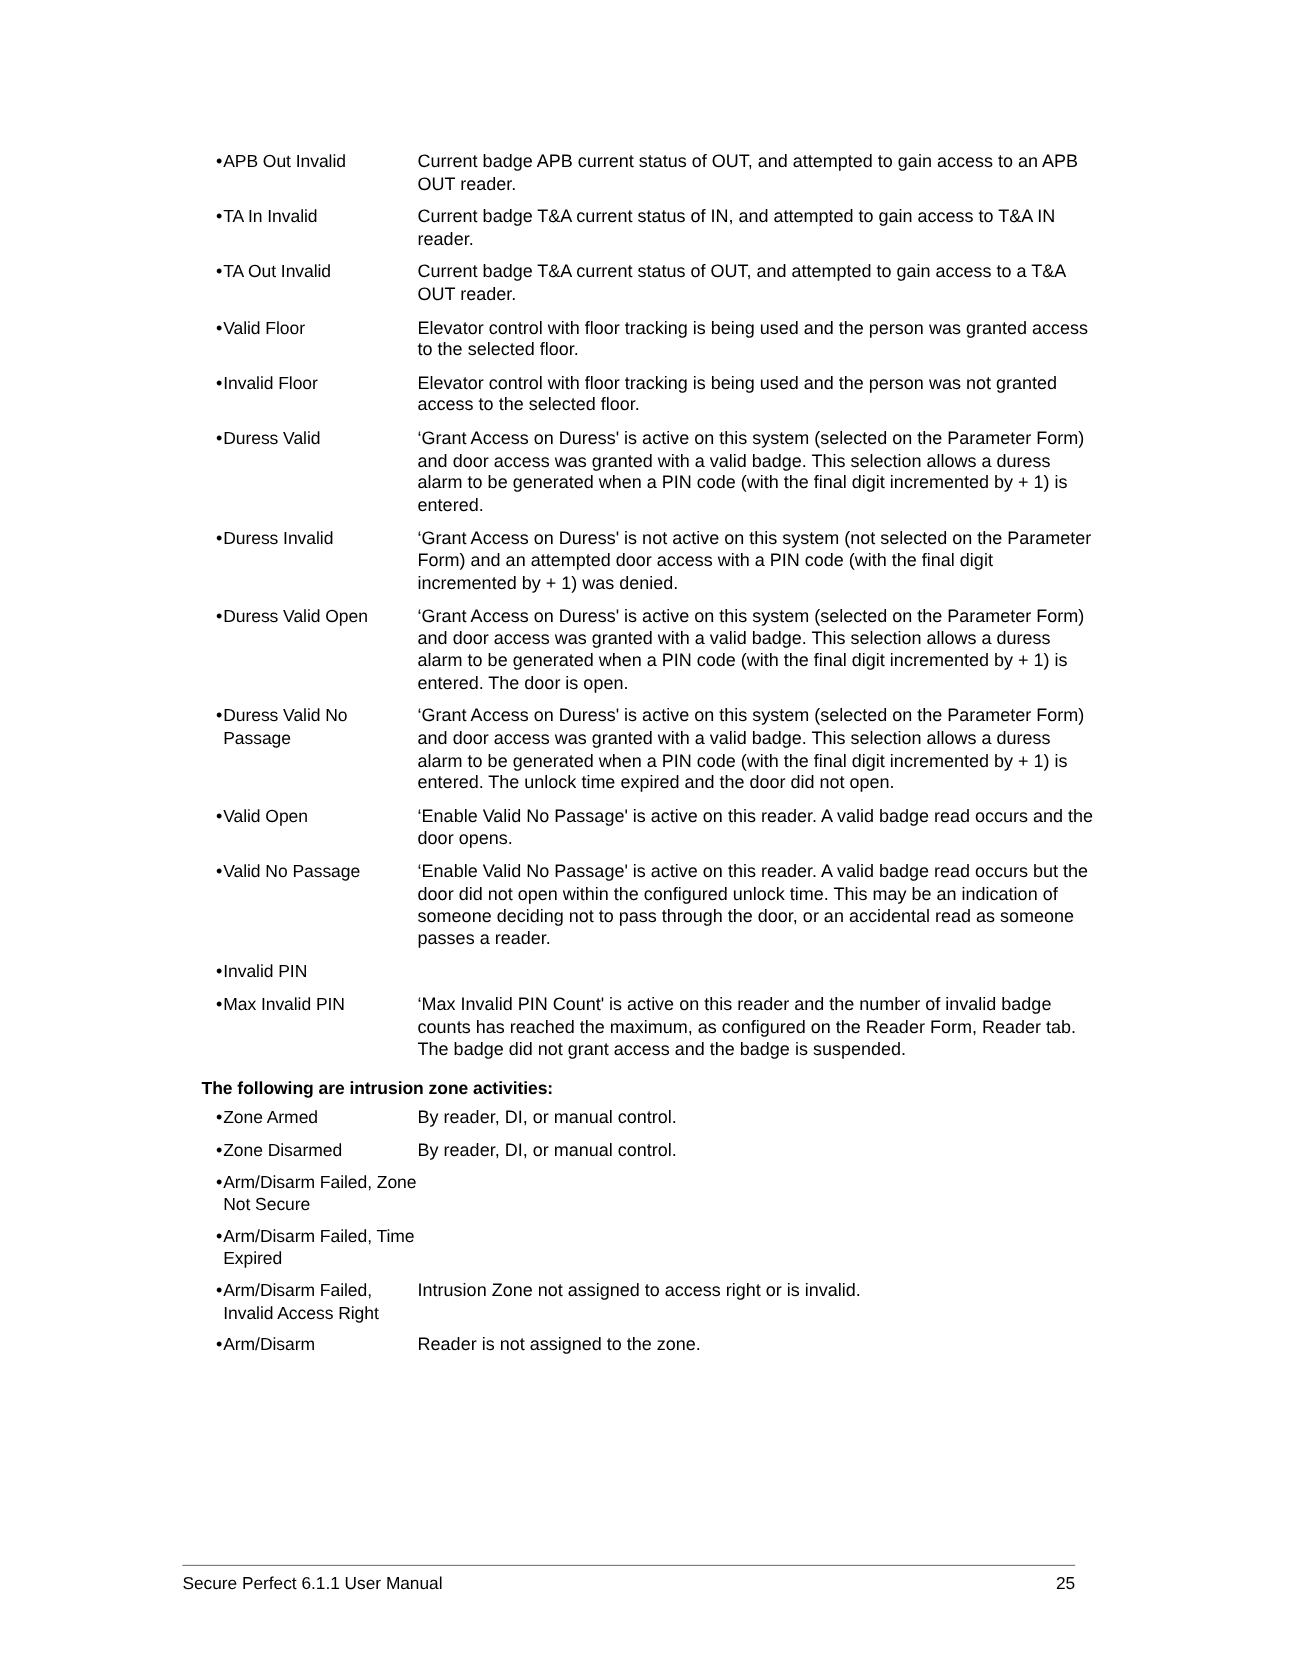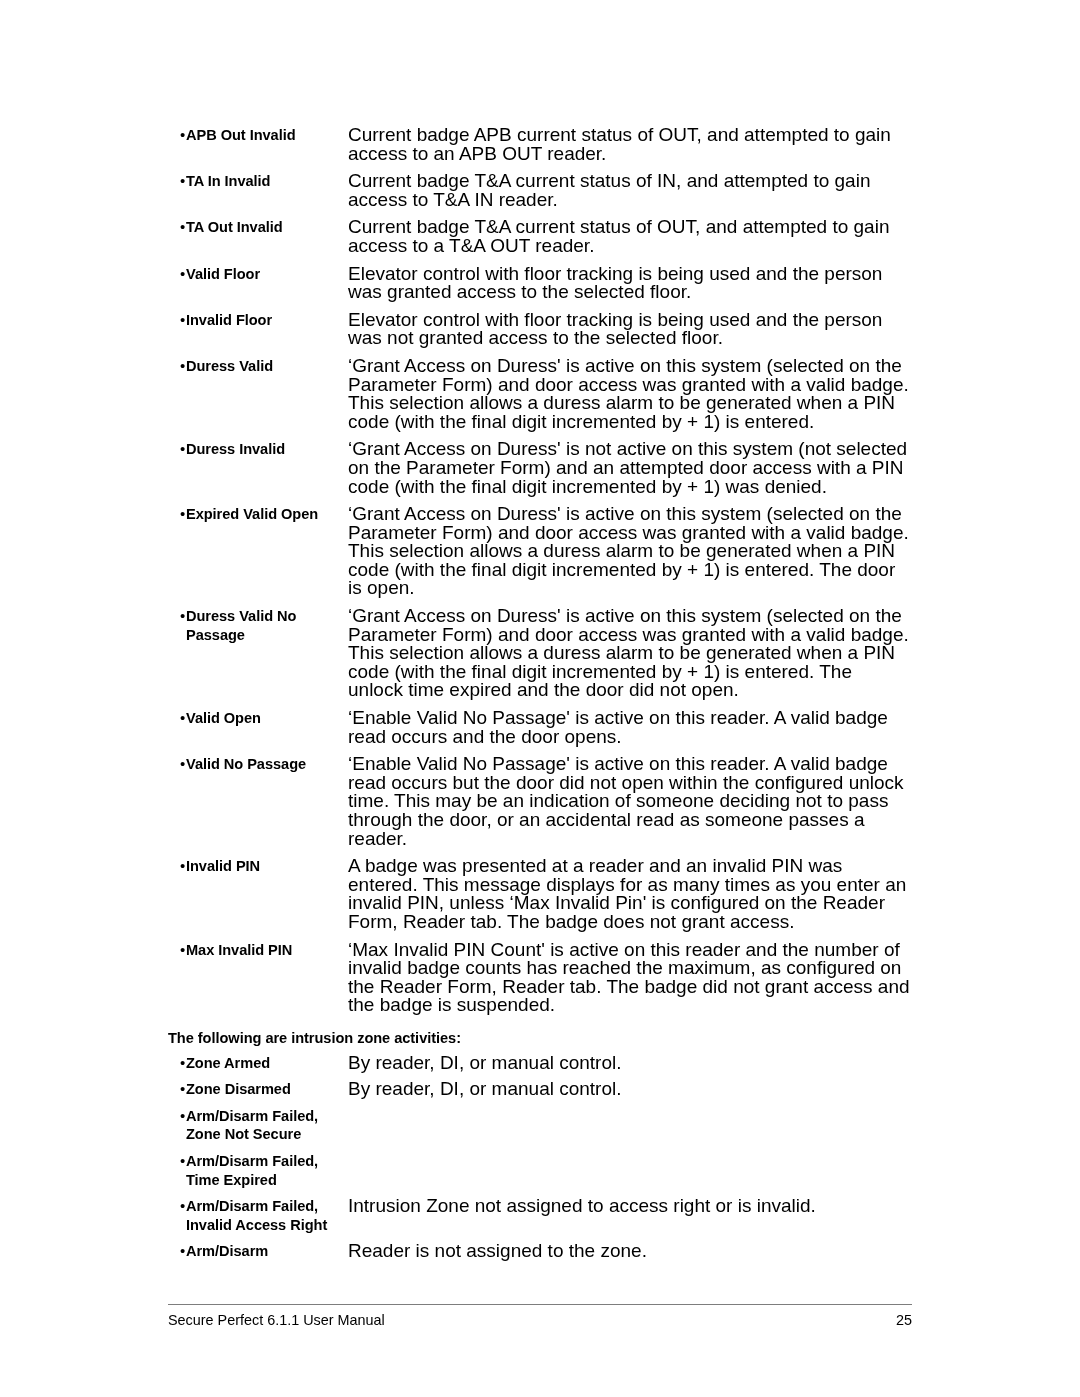--- a/index.html
+++ b/index.html
@@ -50,43 +50,43 @@
     font-size: 15px;
     line-height: 18.6px;
     text-align: left;
     padding-left: 12px;
     box-sizing: border-box;
   }
   .term {
     flex: 1 1 auto;
     font-size: 14.6px;
     line-height: 18.6px;
-    font-weight: bold;
+    font-weight: normal;
     letter-spacing: -0.05px;
   }
   .desc {
     flex: 1 1 auto;
-    font-size: 19px;
+    font-size: 15px;
     line-height: 18.6px;
     font-weight: normal;
     padding-left: 0px;
   }
 
   .section-heading {
     font-size: 14.6px;
     line-height: 18.6px;
     font-weight: bold;
     margin: 14px 0 6px 0;
     letter-spacing: -0.05px;
   }
 
   
   .footer {
     position: absolute;
-    left: 168px;
+    left: 152px;
     top: 1304px;
     width: 744px;
   }
   .footer-rule {
     width: 100%;
     height: 1px;
     background: #7d7d7d;
     margin: 0 0 6px 0;
   }
   .footer-row {
@@ -158,21 +158,21 @@
       <div class="bullet-cell">
         <span class="bullet">•</span>
         <span class="term">Duress Invalid</span>
       </div>
       <div class="desc">‘Grant Access on Duress' is not active on this system (not selected on the Parameter Form) and an attempted door access with a PIN code (with the final digit incremented by + 1) was denied.</div>
     </div>
 
     <div class="dl-item">
       <div class="bullet-cell">
         <span class="bullet">•</span>
-        <span class="term">Expired Valid Open</span>
+        <span class="term">Duress Valid Open</span>
       </div>
       <div class="desc">‘Grant Access on Duress' is active on this system (selected on the Parameter Form) and door access was granted with a valid badge. This selection allows a duress alarm to be generated when a PIN code (with the final digit incremented by + 1) is entered. The door is open.</div>
     </div>
 
     <div class="dl-item">
       <div class="bullet-cell">
         <span class="bullet">•</span>
         <span class="term">Duress Valid No Passage</span>
       </div>
       <div class="desc">‘Grant Access on Duress' is active on this system (selected on the Parameter Form) and door access was granted with a valid badge. This selection allows a duress alarm to be generated when a PIN code (with the final digit incremented by + 1) is entered. The unlock time expired and the door did not open.</div>
@@ -192,21 +192,20 @@
         <span class="term">Valid No Passage</span>
       </div>
       <div class="desc">‘Enable Valid No Passage' is active on this reader. A valid badge read occurs but the door did not open within the configured unlock time. This may be an indication of someone deciding not to pass through the door, or an accidental read as someone passes a reader.</div>
     </div>
 
     <div class="dl-item">
       <div class="bullet-cell">
         <span class="bullet">•</span>
         <span class="term">Invalid PIN</span>
       </div>
-      <div class="desc">A badge was presented at a reader and an invalid PIN was entered. This message displays for as many times as you enter an invalid PIN, unless ‘Max Invalid Pin' is configured on the Reader Form, Reader tab. The badge does not grant access.</div>
     </div>
 
     <div class="dl-item">
       <div class="bullet-cell">
         <span class="bullet">•</span>
         <span class="term">Max Invalid PIN</span>
       </div>
       <div class="desc">‘Max Invalid PIN Count' is active on this reader and the number of invalid badge counts has reached the maximum, as configured on the Reader Form, Reader tab. The badge did not grant access and the badge is suspended.</div>
     </div>
 

